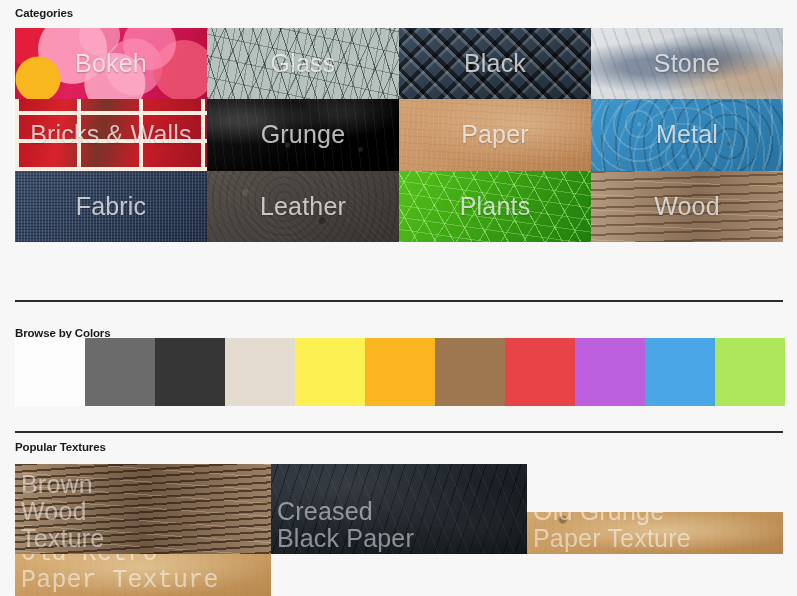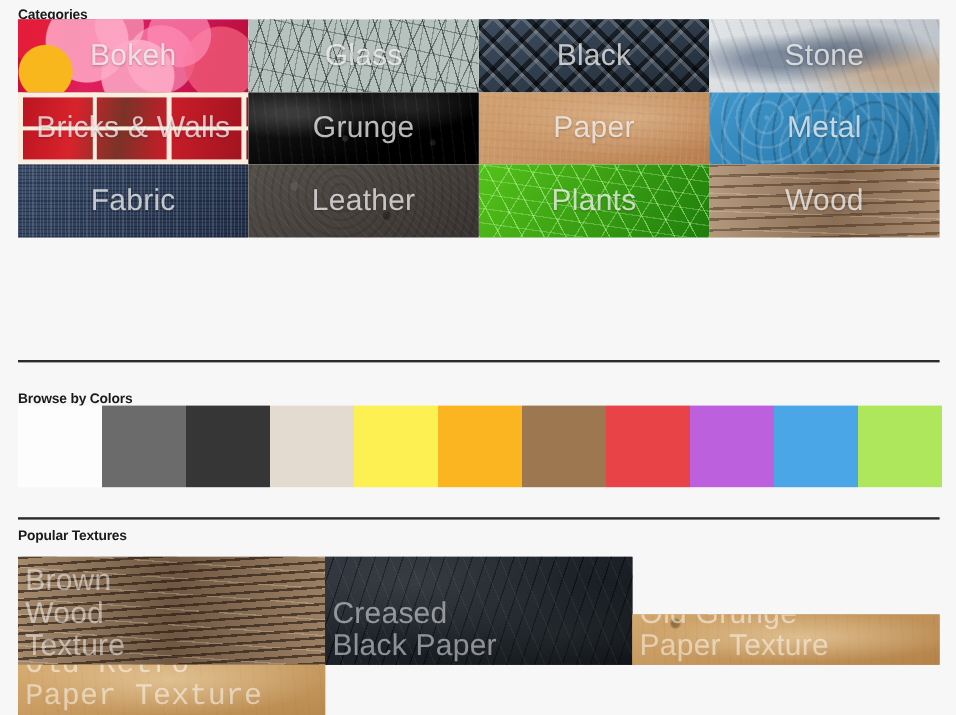--- a/index.html
+++ b/index.html
@@ -18,22 +18,22 @@
     padding-left:15px;
     line-height:1;
   }
   .divider{
     height:2px;background:#2b2b2b;
     margin:0 14px 0 15px;
   }
 
   
   .cat-grid{
-    position:absolute;left:15px;top:16px;
-    width:768px;height:182px;
+    position:absolute;left:15px;top:28px;
+    width:768px;height:214px;
     display:grid;
     grid-template-columns:repeat(4,1fr);
     grid-template-rows:repeat(3,1fr);
   }
   .tile{
     position:relative;overflow:hidden;
     display:flex;align-items:center;justify-content:center;
   }
   .tile .lbl{
     position:relative;z-index:3;

